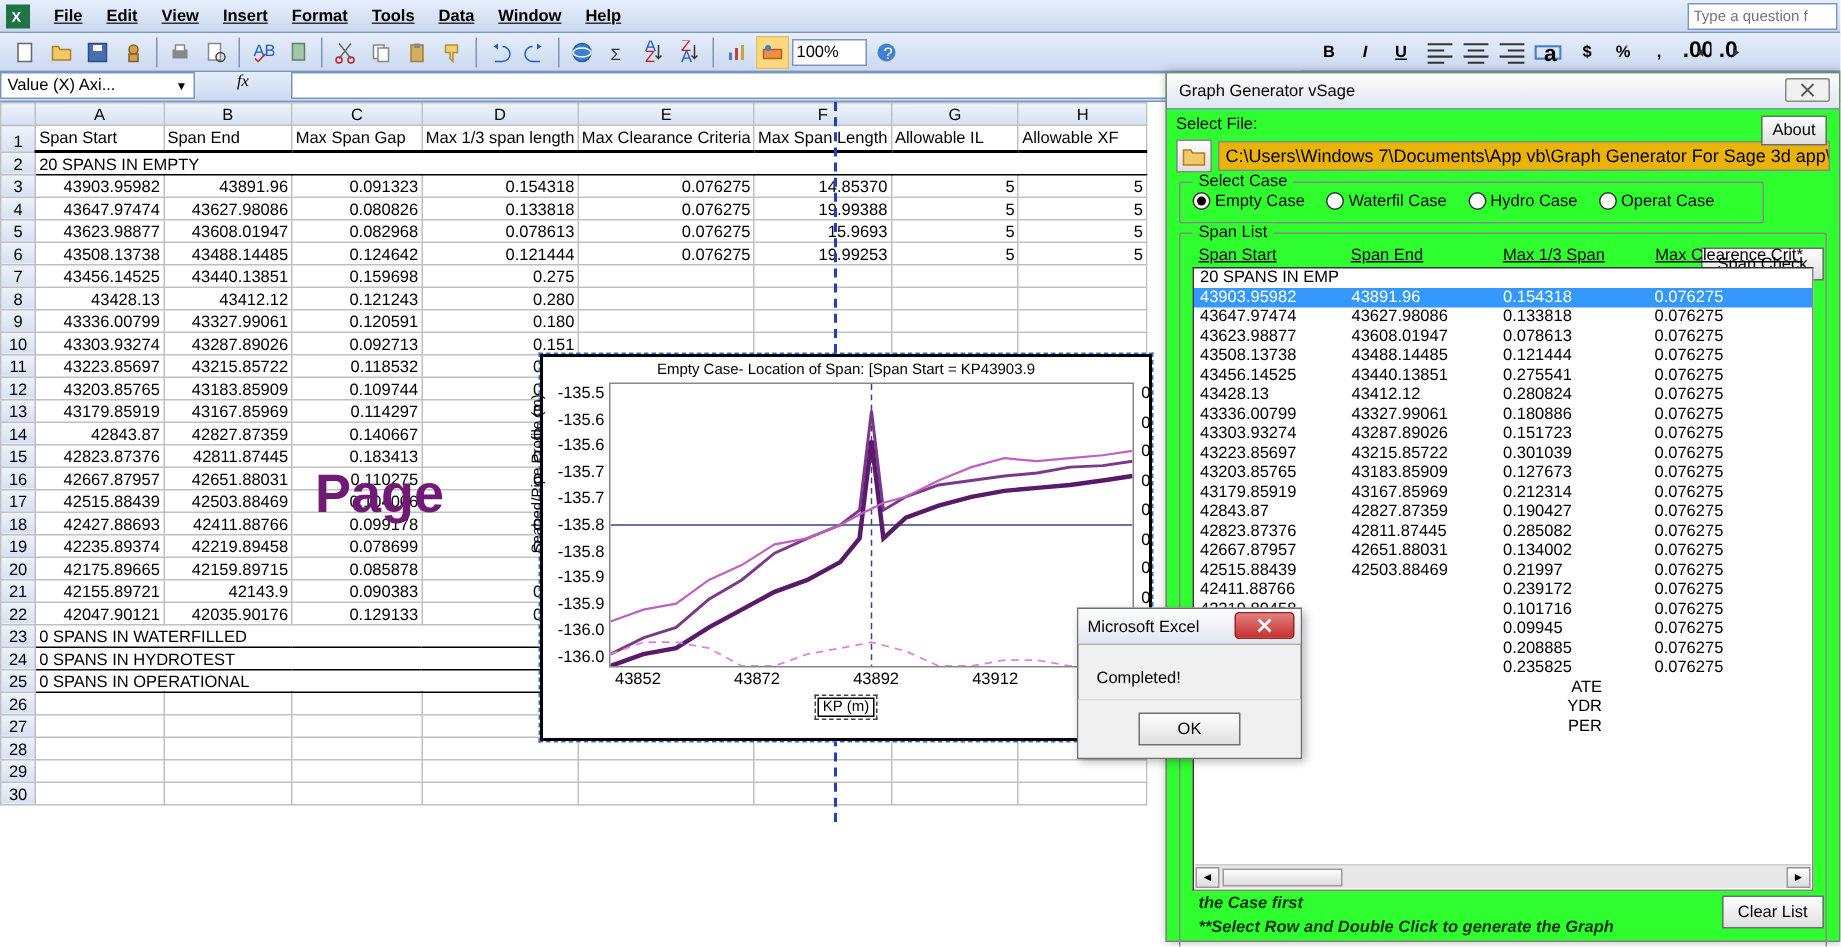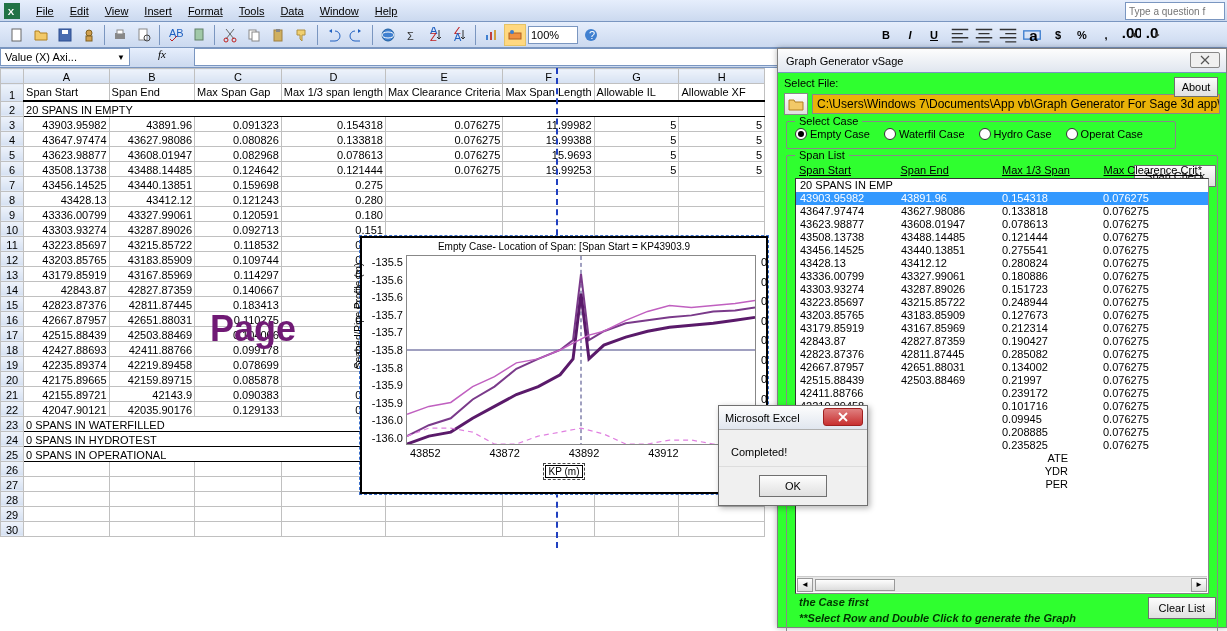--- a/index.html
+++ b/index.html
@@ -3,21 +3,21 @@
 <meta charset="utf-8">
 <style>
 * { box-sizing: border-box; margin: 0; padding: 0; font-family: Tahoma, Arial, sans-serif; font-size: 11px; }
 body { width: 1227px; height: 631px; background: #fff; overflow: hidden; position: relative; }
 
 
 .menu-bar { display: flex; align-items: center; height: 22px; background: linear-gradient(#e6eefc, #cbd9ef); border-bottom: 1px solid #7a96c0; padding-left: 4px; }
 .menu-bar .excel-icon { width: 16px; height: 16px; background: #217346; margin-right: 8px; display: flex; align-items: center; justify-content: center; }
 .menu-bar .excel-icon svg { width: 14px; height: 14px; }
 .menu-bar .menu-item { padding: 2px 8px; cursor: default; }
-.menu-bar .menu-item span { text-decoration: underline; text-decoration-color: #333; }
+.menu-bar .menu-item span { text-decoration: underline; text-decoration-color: #333; font-weight: bold; }
 .question-box { position: absolute; right: 2px; top: 2px; width: 100px; height: 18px; border: 1px solid #7a96c0; background: #fff; padding: 1px 3px; font-size: 10px; color: #888; }
 
 
 .toolbar { display: flex; align-items: center; height: 26px; background: linear-gradient(#e6eefc, #cbd9ef); border-bottom: 1px solid #7a96c0; padding-left: 6px; gap: 2px; }
 .toolbar .tb-btn { width: 22px; height: 22px; display: flex; align-items: center; justify-content: center; border: 1px solid transparent; }
 .toolbar .tb-btn svg { width: 16px; height: 16px; }
 .toolbar .sep { width: 1px; height: 20px; background: #7a96c0; margin: 0 2px; }
 .zoom-box { width: 50px; height: 18px; border: 1px solid #7a96c0; background: #fff; padding: 0 2px; display: flex; align-items: center; }
 .toolbar2 { display: flex; align-items: center; height: 26px; background: linear-gradient(#e6eefc, #cbd9ef); border-bottom: 1px solid #7a96c0; padding-left: 6px; gap: 2px; position: absolute; top: 22px; right: 0; width: 360px; }
 .toolbar2 .tb-btn { width: 22px; height: 22px; display: flex; align-items: center; justify-content: center; font-weight: bold; }
@@ -348,21 +348,21 @@
           <th class="rowh">2</th>
           <td class="txt" colspan="8">20  SPANS IN EMPTY</td>
         </tr>
         <tr>
           <th class="rowh">3</th>
           <td class="num">43903.95982</td>
           <td class="num">43891.96</td>
           <td class="num">0.091323</td>
           <td class="num">0.154318</td>
           <td class="num">0.076275</td>
-          <td class="num">11.99982</td>
+          <td class="num">14.85370</td>
           <td class="num">5</td>
           <td class="num">5</td>
         </tr>
         <tr>
           <th class="rowh">4</th>
           <td class="num">43647.97474</td>
           <td class="num">43627.98086</td>
           <td class="num">0.080826</td>
           <td class="num">0.133818</td>
           <td class="num">0.076275</td>
@@ -799,21 +799,21 @@
           </div>
           <div class="sl-row">
             <div>43303.93274</div>
             <div>43287.89026</div>
             <div>0.151723</div>
             <div>0.076275</div>
           </div>
           <div class="sl-row">
             <div>43223.85697</div>
             <div>43215.85722</div>
-            <div>0.248944</div>
+            <div>0.301039</div>
             <div>0.076275</div>
           </div>
           <div class="sl-row">
             <div>43203.85765</div>
             <div>43183.85909</div>
             <div>0.127673</div>
             <div>0.076275</div>
           </div>
           <div class="sl-row">
             <div>43179.85919</div>

